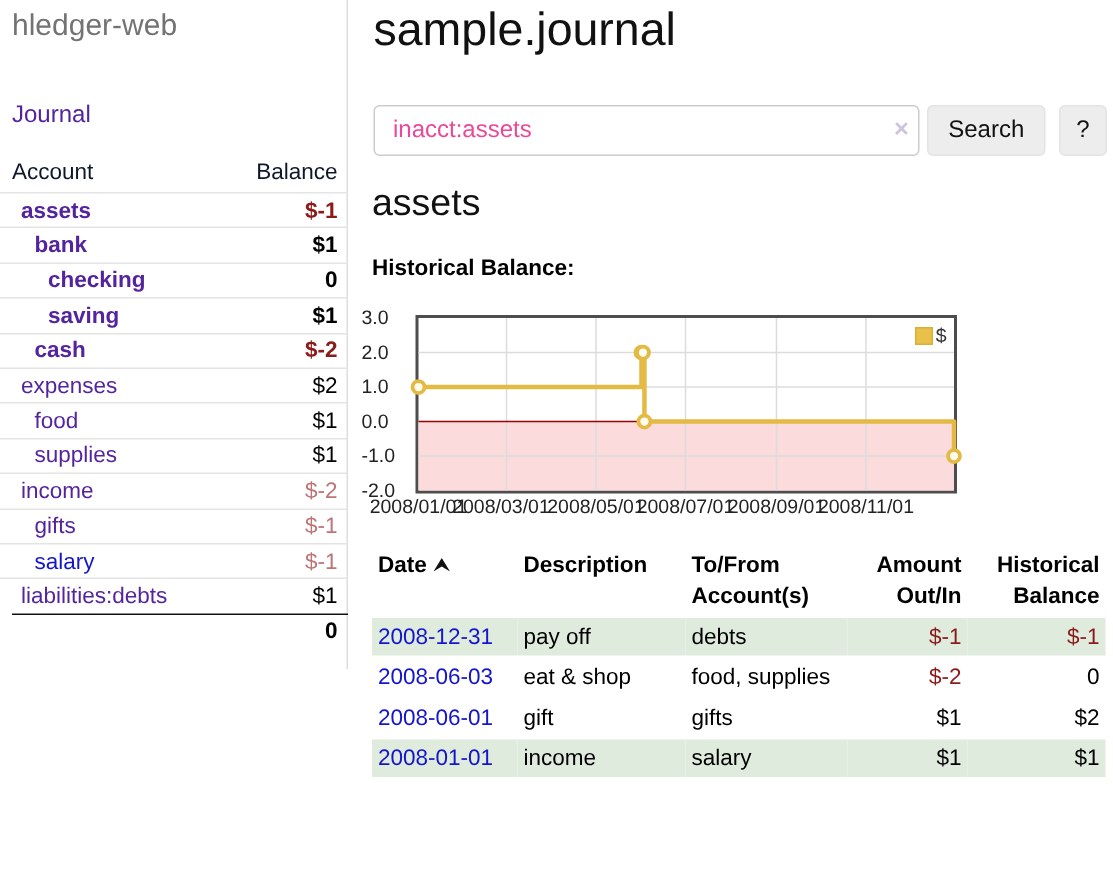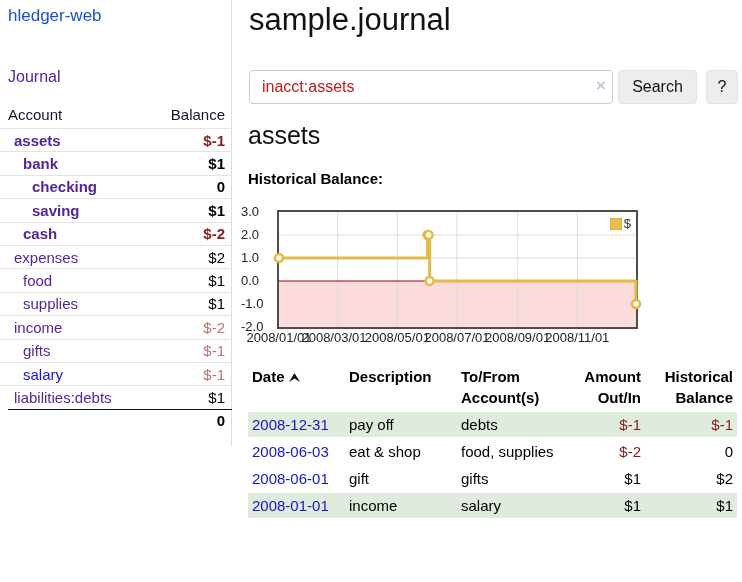--- a/index.html
+++ b/index.html
@@ -2,36 +2,36 @@
 <html><head>
 <meta charset="utf-8">
 <style>
   * { margin:0; padding:0; box-sizing:border-box; }
   html,body { background:#fff; }
   body { font-family:"Liberation Sans", sans-serif; color:#000; }
   #app { position:relative; width:742px; height:582px; overflow:hidden; background:#fff; }
 
   
   #sidebar { position:absolute; left:0; top:0; width:232px; height:446px; border-right:1px solid #ddd; background:#fff; }
-  .brand { position:absolute; left:8px; top:6px; font-size:17px; color:#1d4ed8; text-decoration:none; cursor:pointer; }
+  .brand { position:absolute; left:8px; top:6px; font-size:20px; color:#737373; text-decoration:none; cursor:pointer; }
   .nav-journal { position:absolute; left:8px; top:68px; font-size:16px; color:#54249e; text-decoration:none; cursor:pointer; }
   #acct-block { position:absolute; left:0; top:103px; width:232px; font-size:15px; }
   .side-head { display:flex; justify-content:space-between; padding:3px 7px 5px 8px; color:#0f172a; }
   .acct-row { display:flex; justify-content:space-between; align-items:center; height:23.4px; border-top:1px solid #e4e4e4; padding-right:7px; }
   .acct-row .acct-name { color:#54249e; text-decoration:none; cursor:pointer; white-space:nowrap; }
   .acct-row.bold .acct-name, .acct-row.bold .acct-bal { font-weight:bold; }
   .acct-name.blue-link { color:#1515cc; }
   .acct-bal { color:#000; }
   .acct-bal.negative-strong { color:#8b1a1a; }
   .acct-bal.negative-muted { color:#bd7474; }
   #side-total { border-top:1px solid #111; margin-left:8px; padding:2px 7px 0 0; text-align:right; font-weight:bold; font-size:15px; height:22px; }
 
   
   #page-title { position:absolute; left:249px; top:2px; font-size:31px; font-weight:normal; color:#111; letter-spacing:0; }
-  #search-input { position:absolute; left:249px; top:70px; width:364px; height:34px; border:1px solid #ccc; border-radius:4px; font-family:"Liberation Sans",sans-serif; font-size:16px; color:#b91c1c; padding:0 14px 0 12px; outline:none; }
+  #search-input { position:absolute; left:249px; top:70px; width:364px; height:34px; border:1px solid #ccc; border-radius:4px; font-family:"Liberation Sans",sans-serif; font-size:16px; color:#ec4899; padding:0 14px 0 12px; outline:none; }
   #search-clear { position:absolute; left:592px; top:77px; width:18px; height:18px; color:#cfc3e2; font-size:17px; font-weight:bold; text-align:center; line-height:18px; cursor:pointer; }
   .btn { position:absolute; top:70px; height:34px; background:#ededed; border:1px solid #e3e3e3; border-radius:4px; font-family:"Liberation Sans",sans-serif; font-size:16px; color:#111; cursor:pointer; }
   #search-btn { left:618px; width:79px; }
   #help-btn { left:706px; width:32px; }
 
   
   #acct-heading { position:absolute; left:248px; top:121px; font-size:25px; font-weight:normal; color:#111; }
   #section-label { position:absolute; left:248px; top:170px; font-size:15px; font-weight:bold; color:#000; }
 
   

